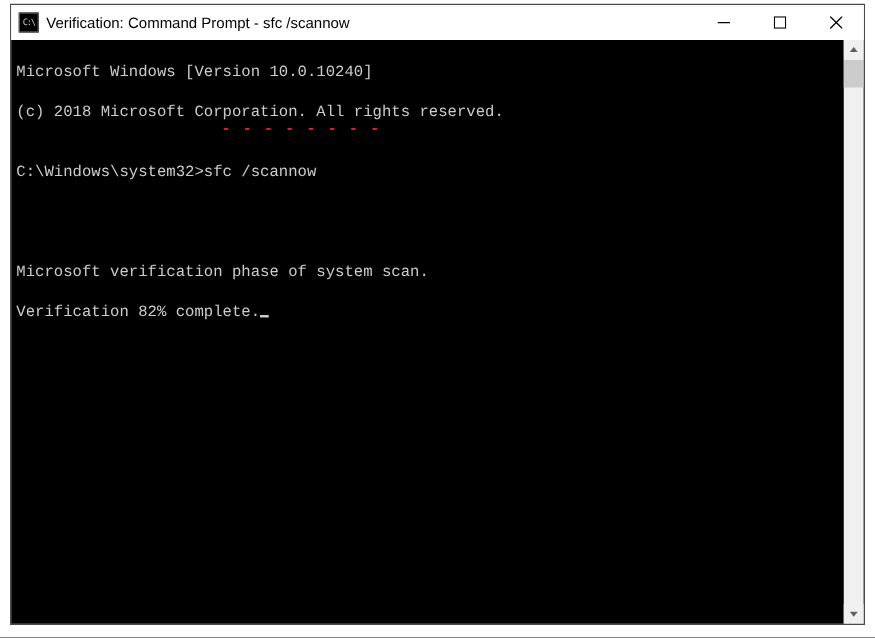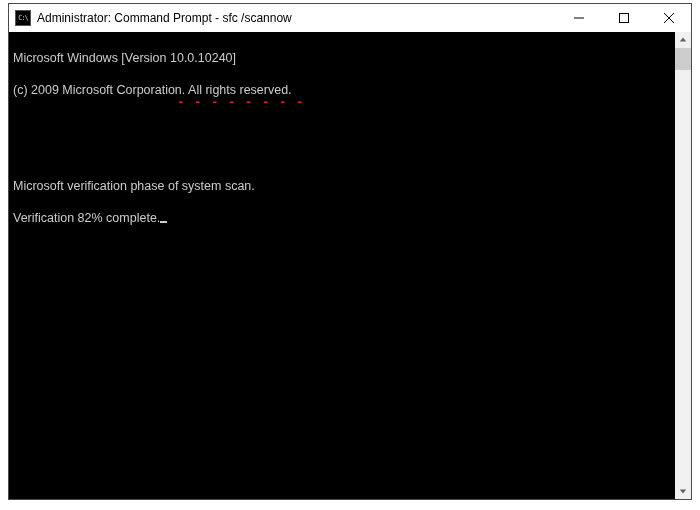--- a/index.html
+++ b/index.html
@@ -69,21 +69,21 @@
       height: 10px;
     }
     .terminal-area {
       flex: 1;
       background: #000000;
       position: relative;
       overflow: hidden;
     }
     .terminal-content {
       padding: 2px 4px;
-      font-family: Liberation Sans, sans-serif;
+      font-family: Liberation Mono, monospace;
       font-size: 12.5px;
       line-height: 16px;
       color: #cccccc;
       white-space: pre;
     }
     .terminal-line {
       display: block;
     }
     .command-underline {
       position: relative;
@@ -142,21 +142,21 @@
       width: 8px;
       height: 8px;
     }
   </style>
 </head>
 <body>
 
 <div class="window">
   <div class="titlebar">
     <div class="titlebar-icon">C:\</div>
-    <div class="titlebar-title">Administrator: Command Prompt - sfc  /scannow</div>
+    <div class="titlebar-title">Verification: Command Prompt - sfc  /scannow</div>
     <div class="window-controls">
       <div class="window-control">
         <svg viewBox="0 0 10 10">
             <line x1="0" y1="5" x2="10" y2="5" stroke="#000" stroke-width="1"></line>
           </svg>
       </div>
       <div class="window-control">
         <svg viewBox="0 0 10 10">
             <rect x="0.5" y="0.5" width="9" height="9" fill="none" stroke="#000" stroke-width="1"></rect>
           </svg>
@@ -165,22 +165,23 @@
         <svg viewBox="0 0 10 10">
             <line x1="0" y1="0" x2="10" y2="10" stroke="#000" stroke-width="1"></line>
             <line x1="10" y1="0" x2="0" y2="10" stroke="#000" stroke-width="1"></line>
           </svg>
       </div>
     </div>
   </div>
   <div class="terminal-area">
     <div class="terminal-content">
 <span class="terminal-line">Microsoft Windows [Version 10.0.10240]</span>
-<span class="terminal-line">(c) 2009 Microsoft Corporation. All rights reserved.</span>
-<span class="terminal-line"></span>
+<span class="terminal-line">(c) 2018 Microsoft Corporation. All rights reserved.</span>
+<span class="terminal-line"></span>
+<span class="terminal-line command-underline">C:\Windows\system32&gt;sfc /scannow</span>
 <span class="terminal-line"></span>
 <span class="terminal-line"></span>
 <span class="terminal-line"></span>
 <span class="terminal-line">Microsoft verification phase of system scan.</span>
 <span class="terminal-line"><span>Verification 82% complete.</span><span class="cursor"></span></span>
     </div>
     <div class="red-dashes">- - - - - - - -</div>
     <div class="scrollbar">
       <div class="scrollbar-up">
         <svg viewBox="0 0 10 10">

